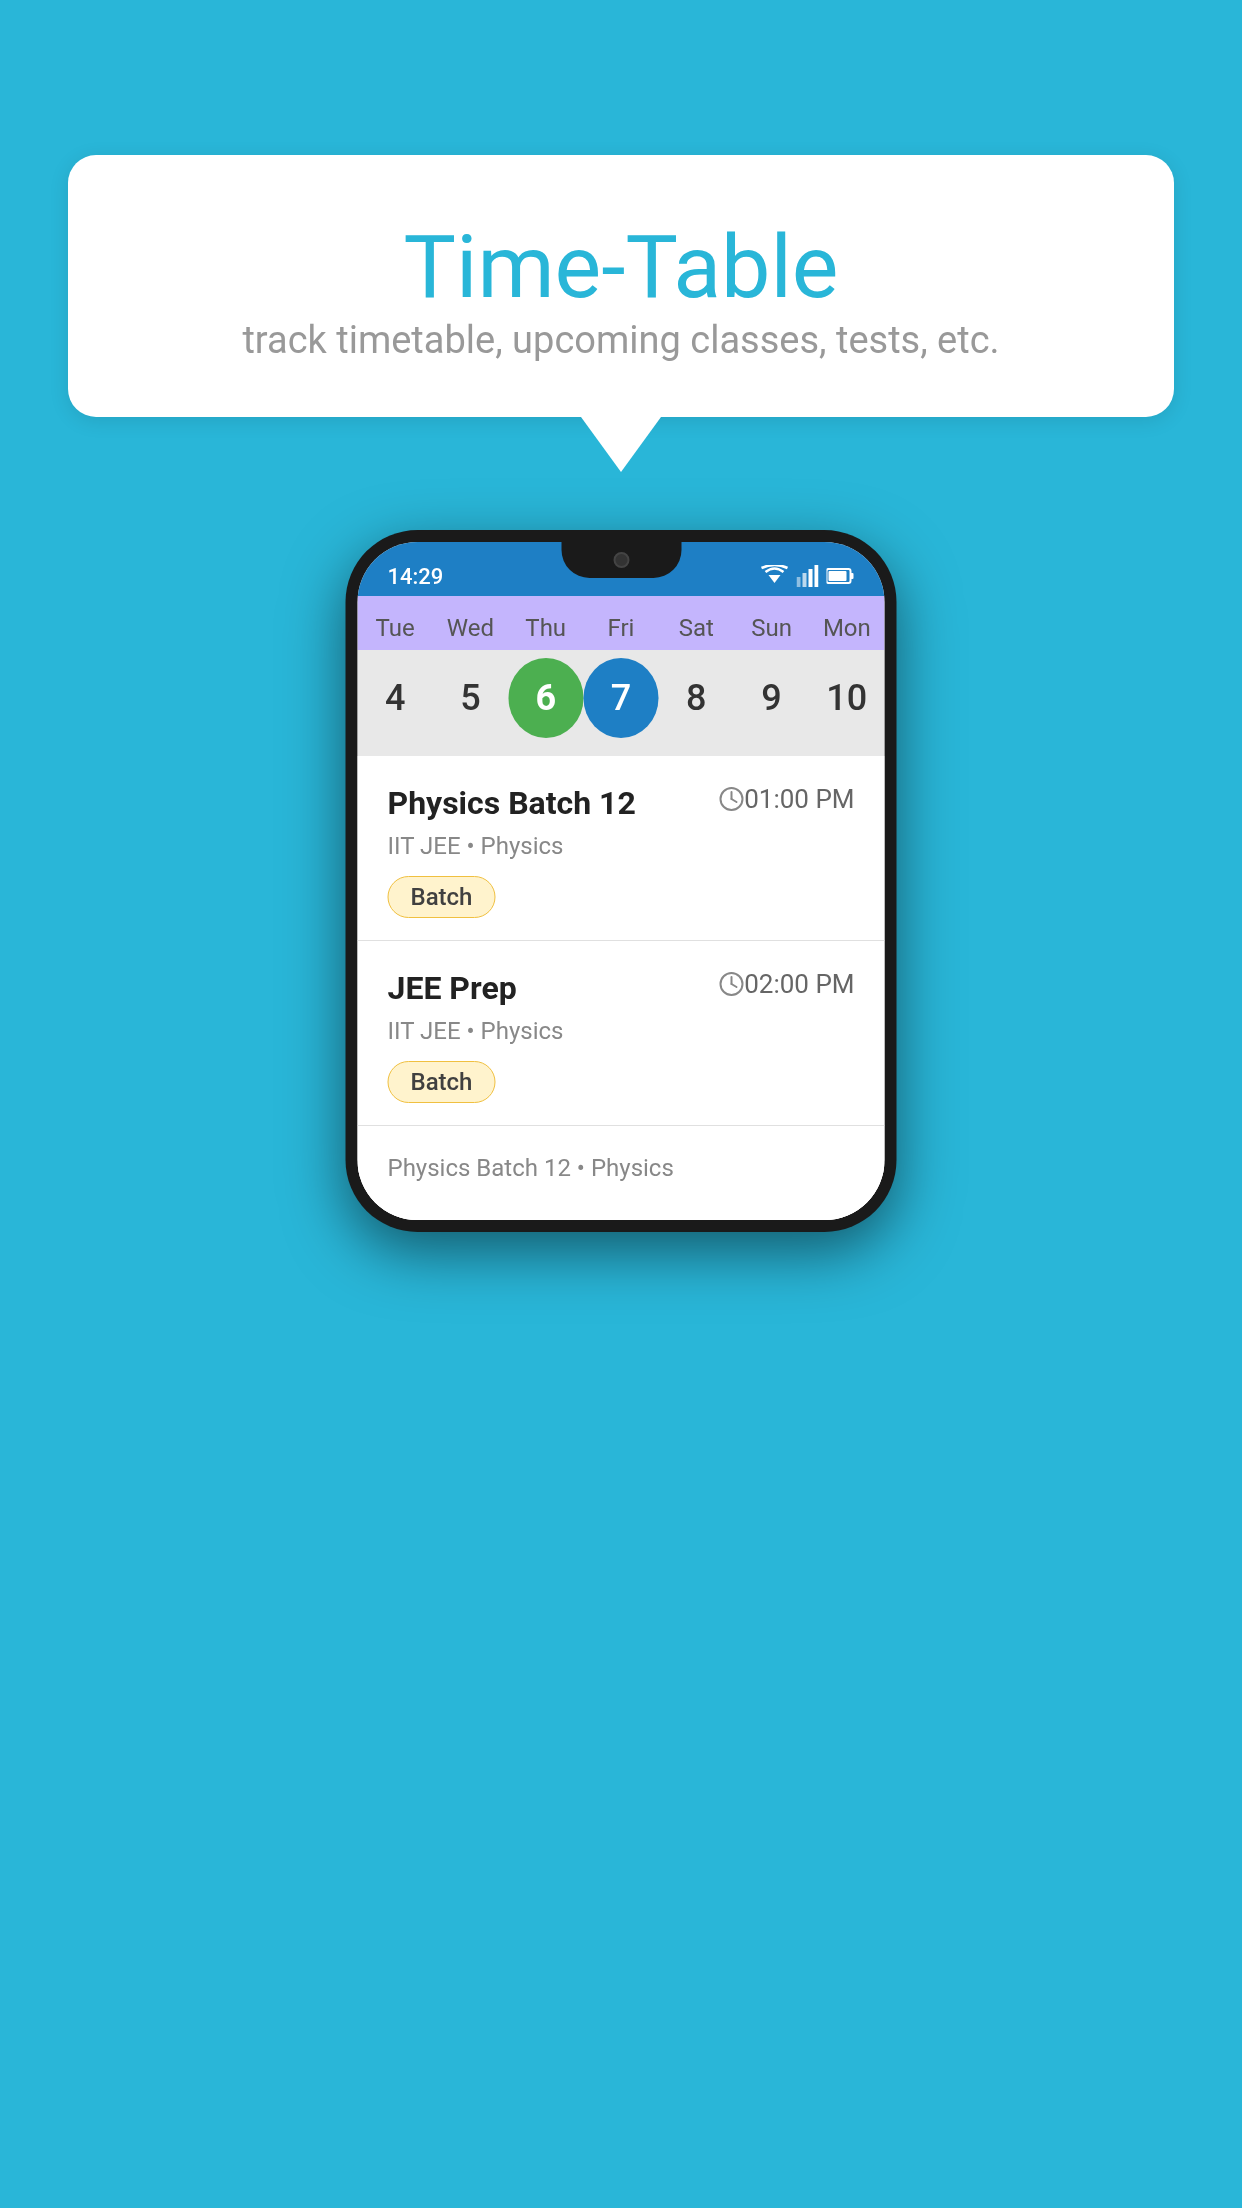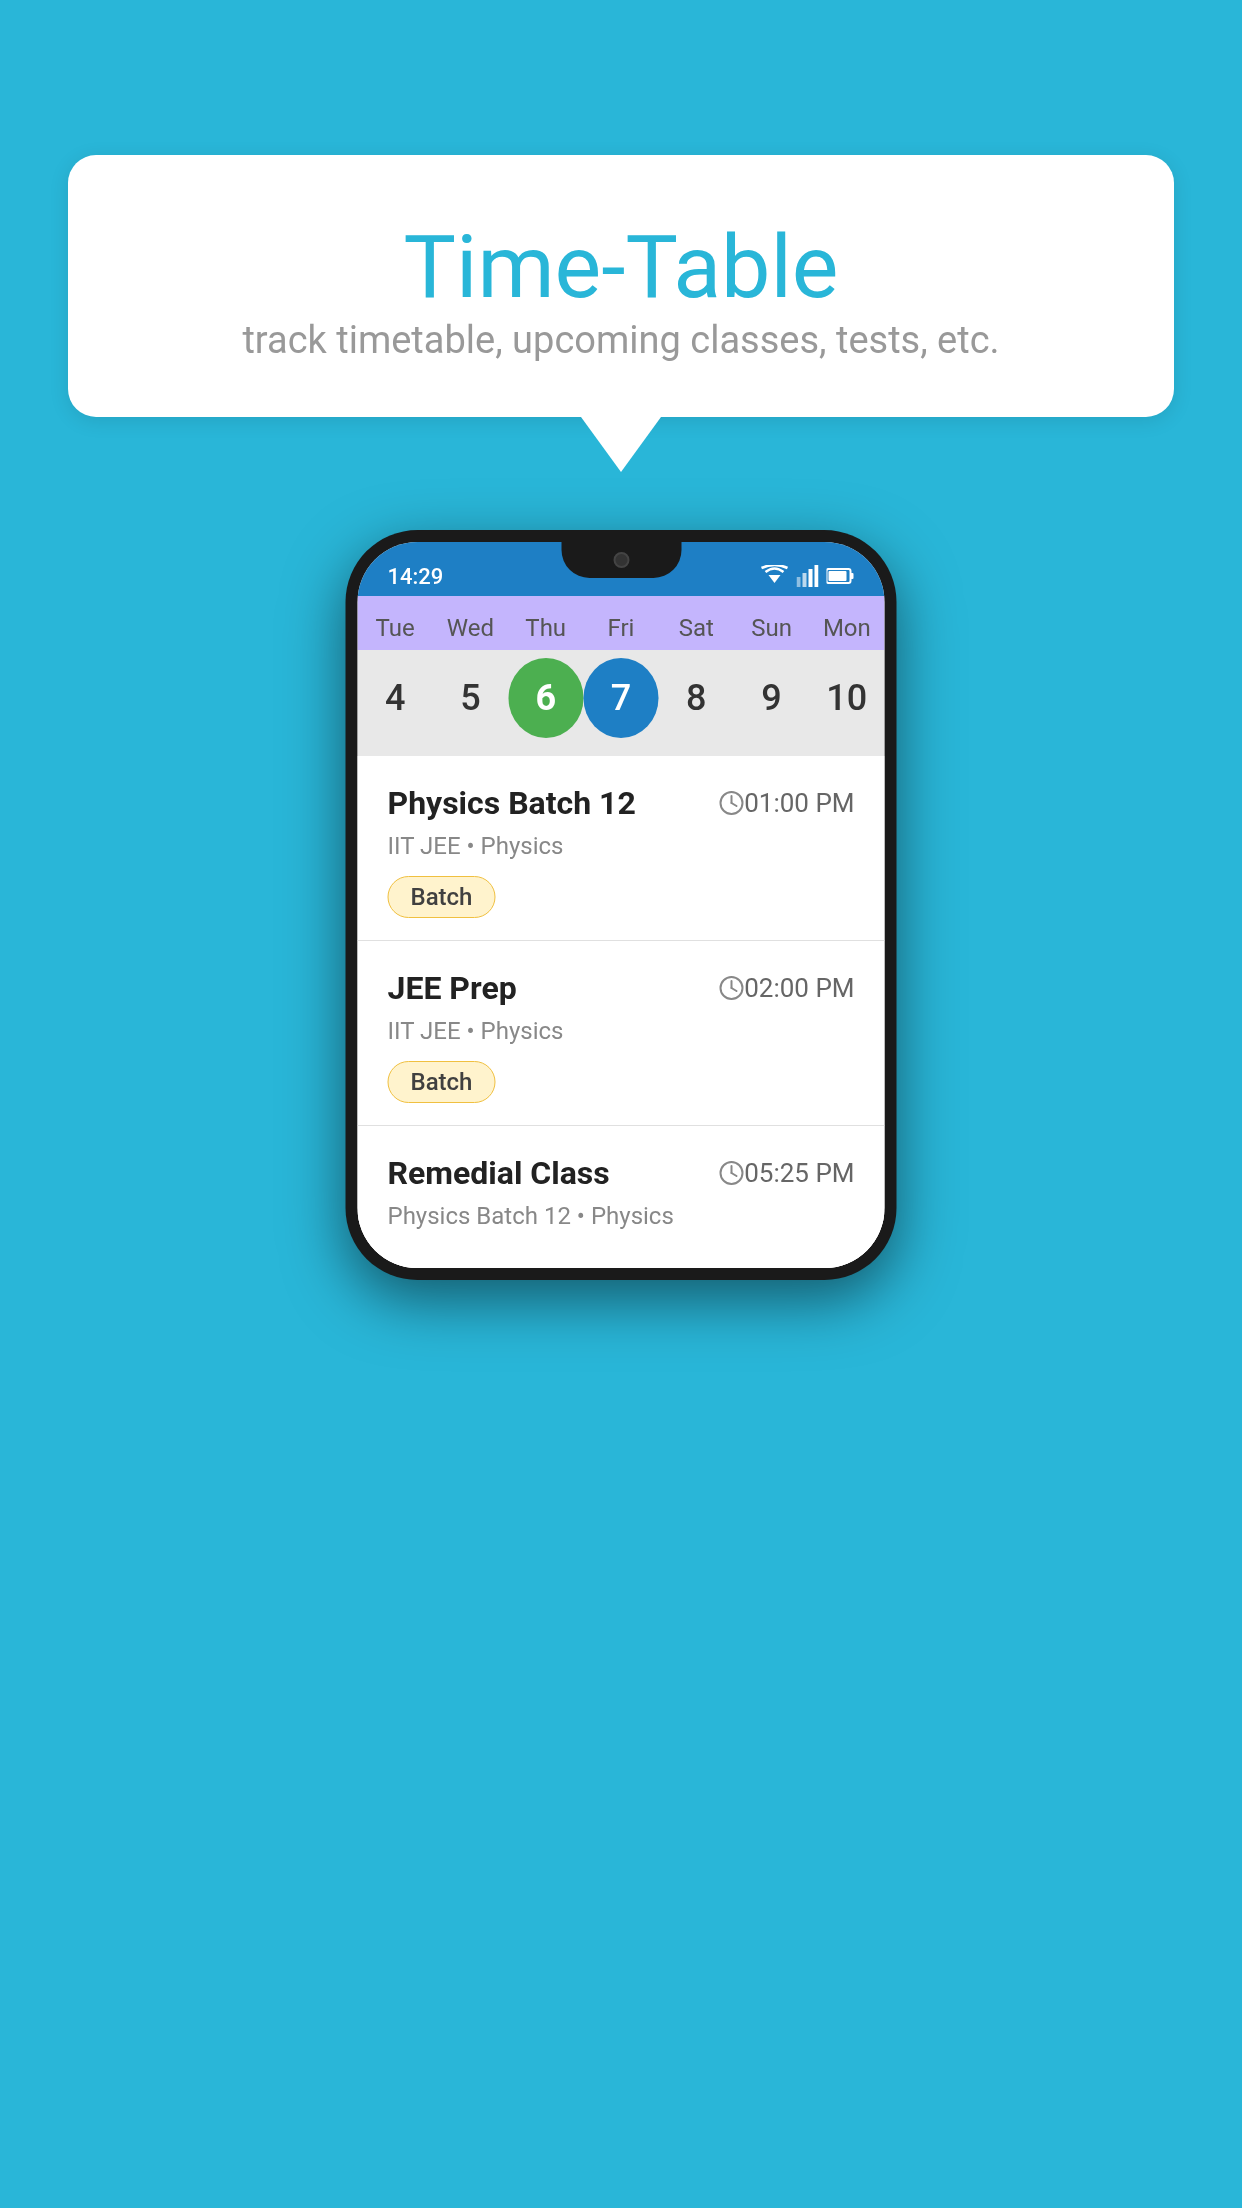--- a/index.html
+++ b/index.html
@@ -226,21 +226,21 @@
 
     .class-item {
       padding: 28px 30px 22px;
       border-bottom: 1px solid #e0e0e0;
       background: white;
     }
 
     .class-item-header {
       display: flex;
       justify-content: space-between;
-      align-items: center;
+      align-items: flex-start;
       margin-bottom: 10px;
     }
 
     .class-name {
       font-size: 32px;
       font-weight: 700;
       color: #222;
     }
 
     .class-time {
@@ -367,30 +367,19 @@
                 <line x1="13" y1="13" x2="18" y2="16" stroke="#888" stroke-width="2" stroke-linecap="round"></line>
               </svg>
               <span>02:00 PM</span>
             </div>
           </div>
           <div class="class-subtitle">IIT JEE • Physics</div>
           <span class="batch-tag">Batch</span>
         </div>
 
         <div class="class-item" style="border-bottom:none;">
-          <div class="class-item-header">
-            <span class="class-name">Remedial Class</span>
-            <div class="class-time">
-              <svg class="clock-icon" viewBox="0 0 26 26">
-                <circle cx="13" cy="13" r="11" fill="none" stroke="#888" stroke-width="2"></circle>
-                <line x1="13" y1="6" x2="13" y2="13" stroke="#888" stroke-width="2" stroke-linecap="round"></line>
-                <line x1="13" y1="13" x2="18" y2="16" stroke="#888" stroke-width="2" stroke-linecap="round"></line>
-              </svg>
-              <span>05:25 PM</span>
-            </div>
-          </div>
           <div class="class-subtitle">Physics Batch 12 • Physics</div>
         </div>
 
       </div>
     </div>
   </div>
 </div>
 
 </body></html>

